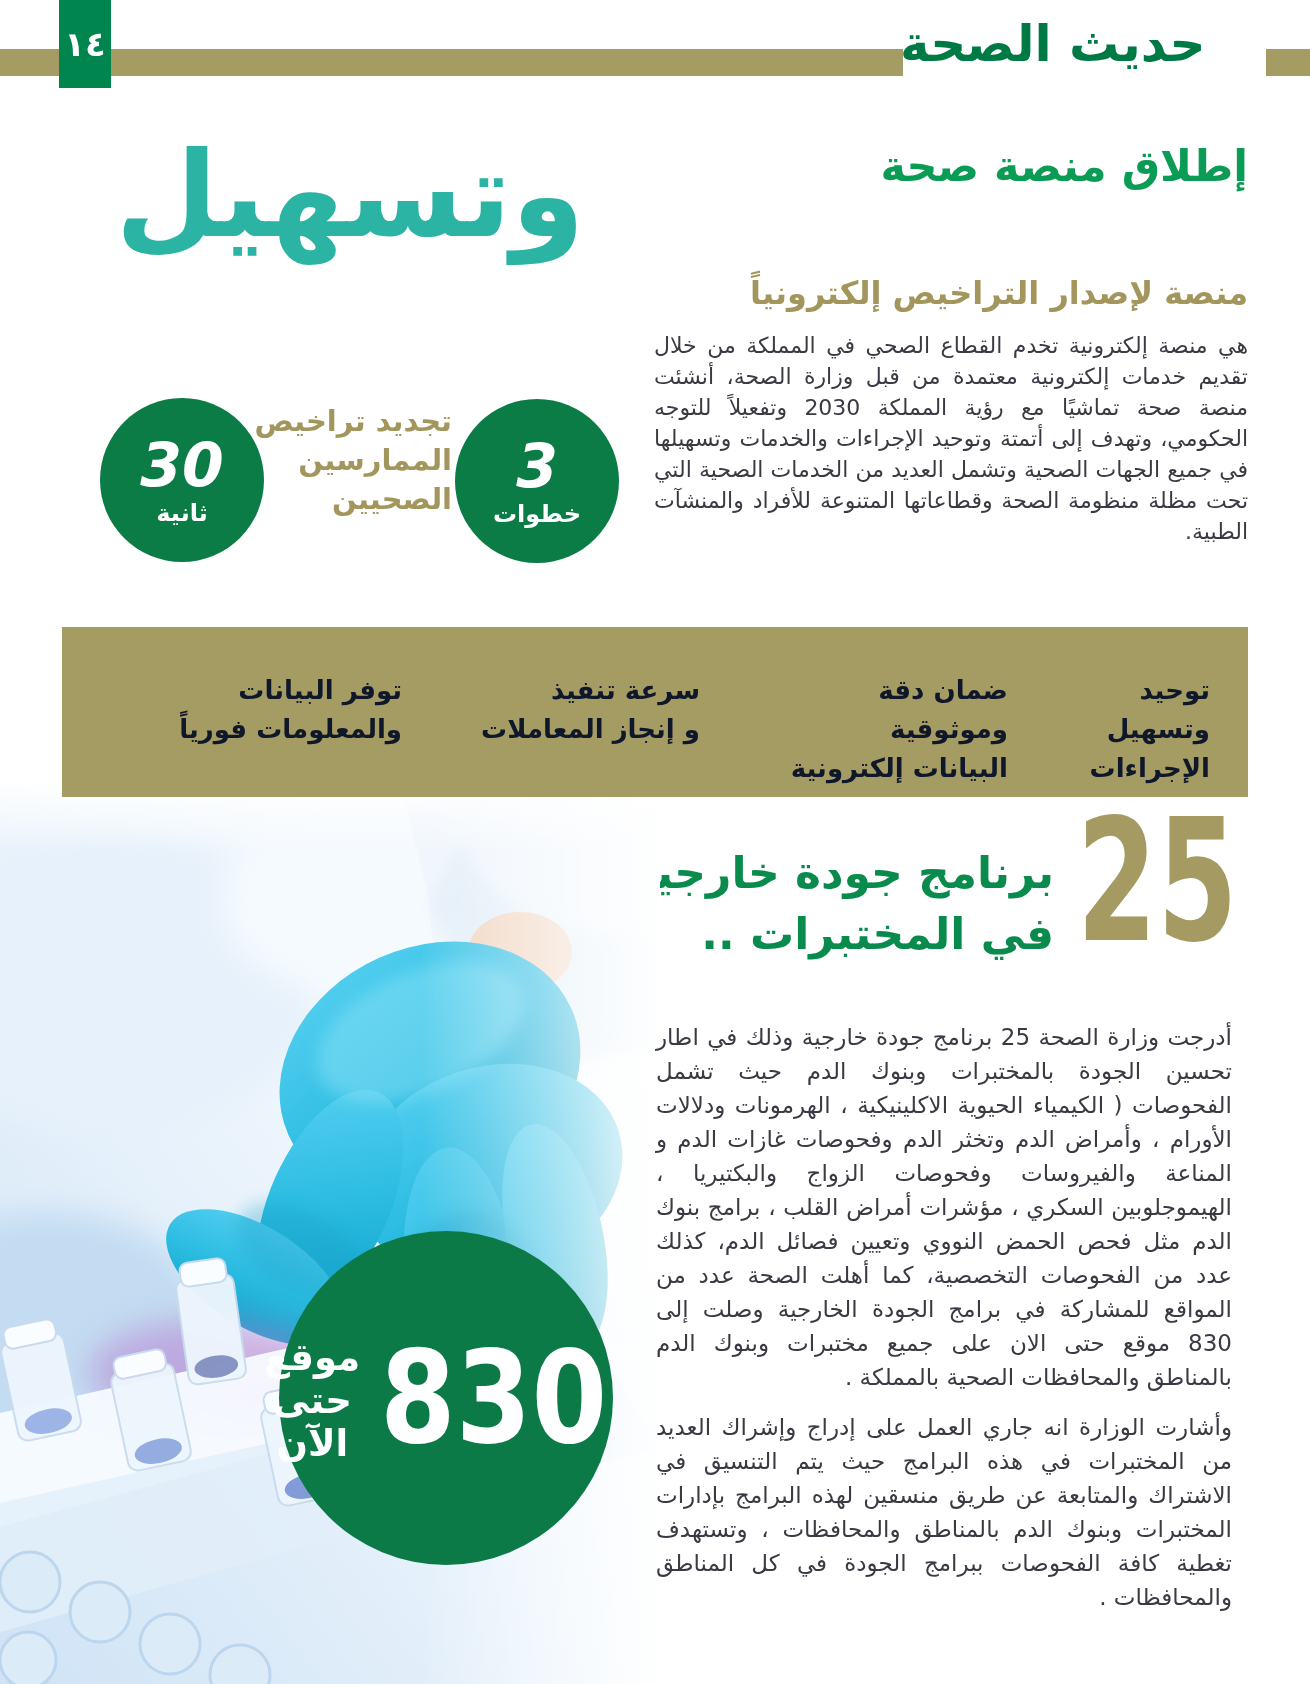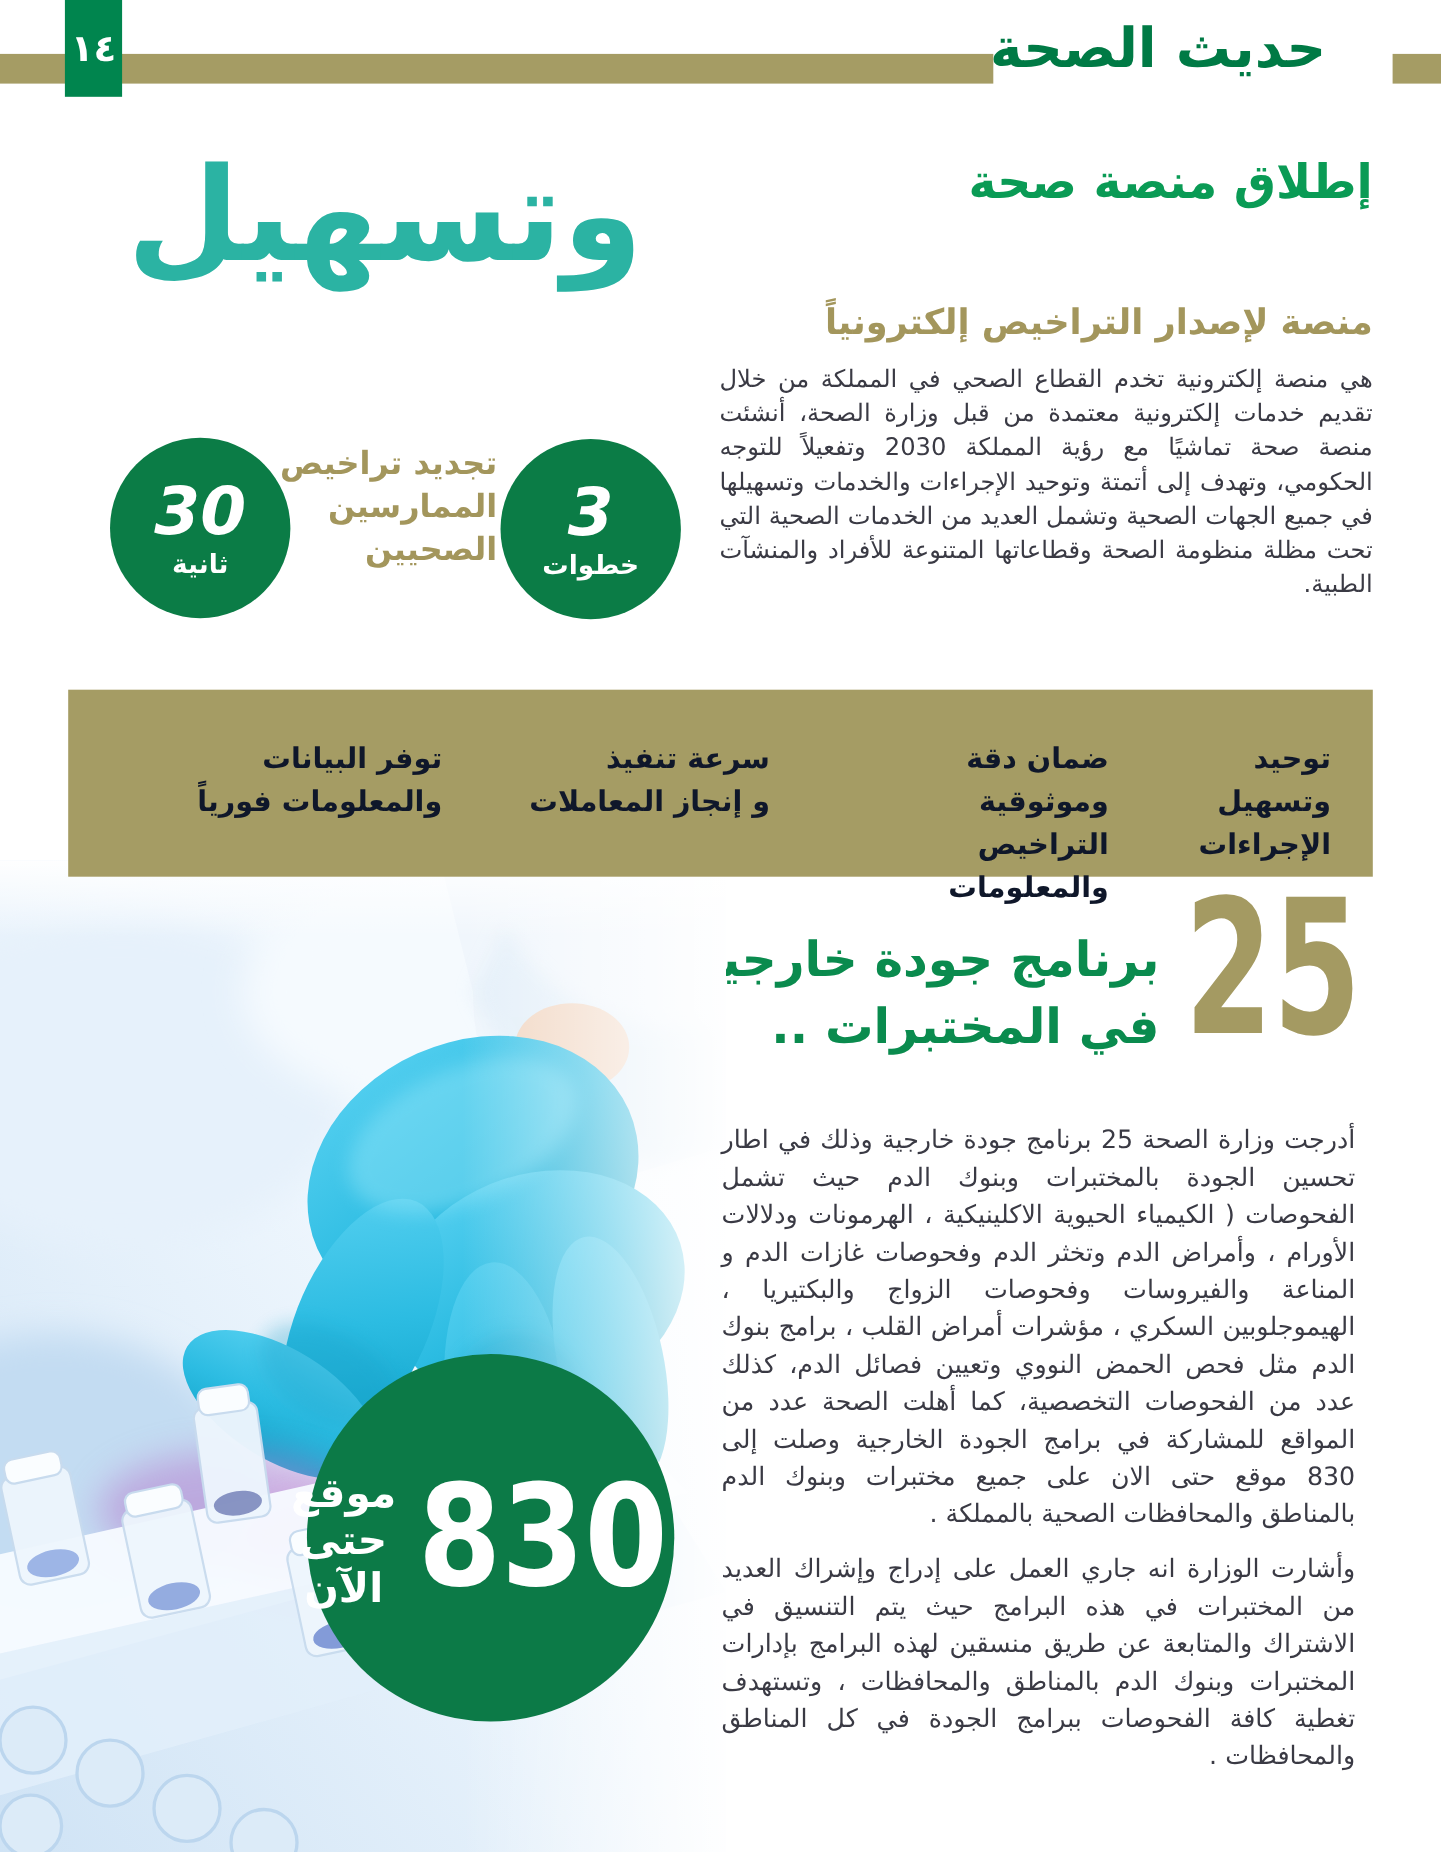--- a/index.html
+++ b/index.html
@@ -129,21 +129,21 @@
     <div class="lbl">ثانية</div>
   </div>
 
   <div class="benefits-banner">
     <div class="bcol c1">
       <div>توحيد</div>
       <div>وتسهيل الإجراءات</div>
     </div>
     <div class="bcol c2">
       <div>ضمان دقة وموثوقية</div>
-      <div>التراخيص والمعلومات</div>
+      <div>البيانات إلكترونية</div>
     </div>
     <div class="bcol c3">
       <div>سرعة تنفيذ</div>
       <div>و إنجاز المعاملات</div>
     </div>
     <div class="bcol c4">
       <div>توفر البيانات</div>
       <div>والمعلومات فورياً</div>
     </div>
   </div>

